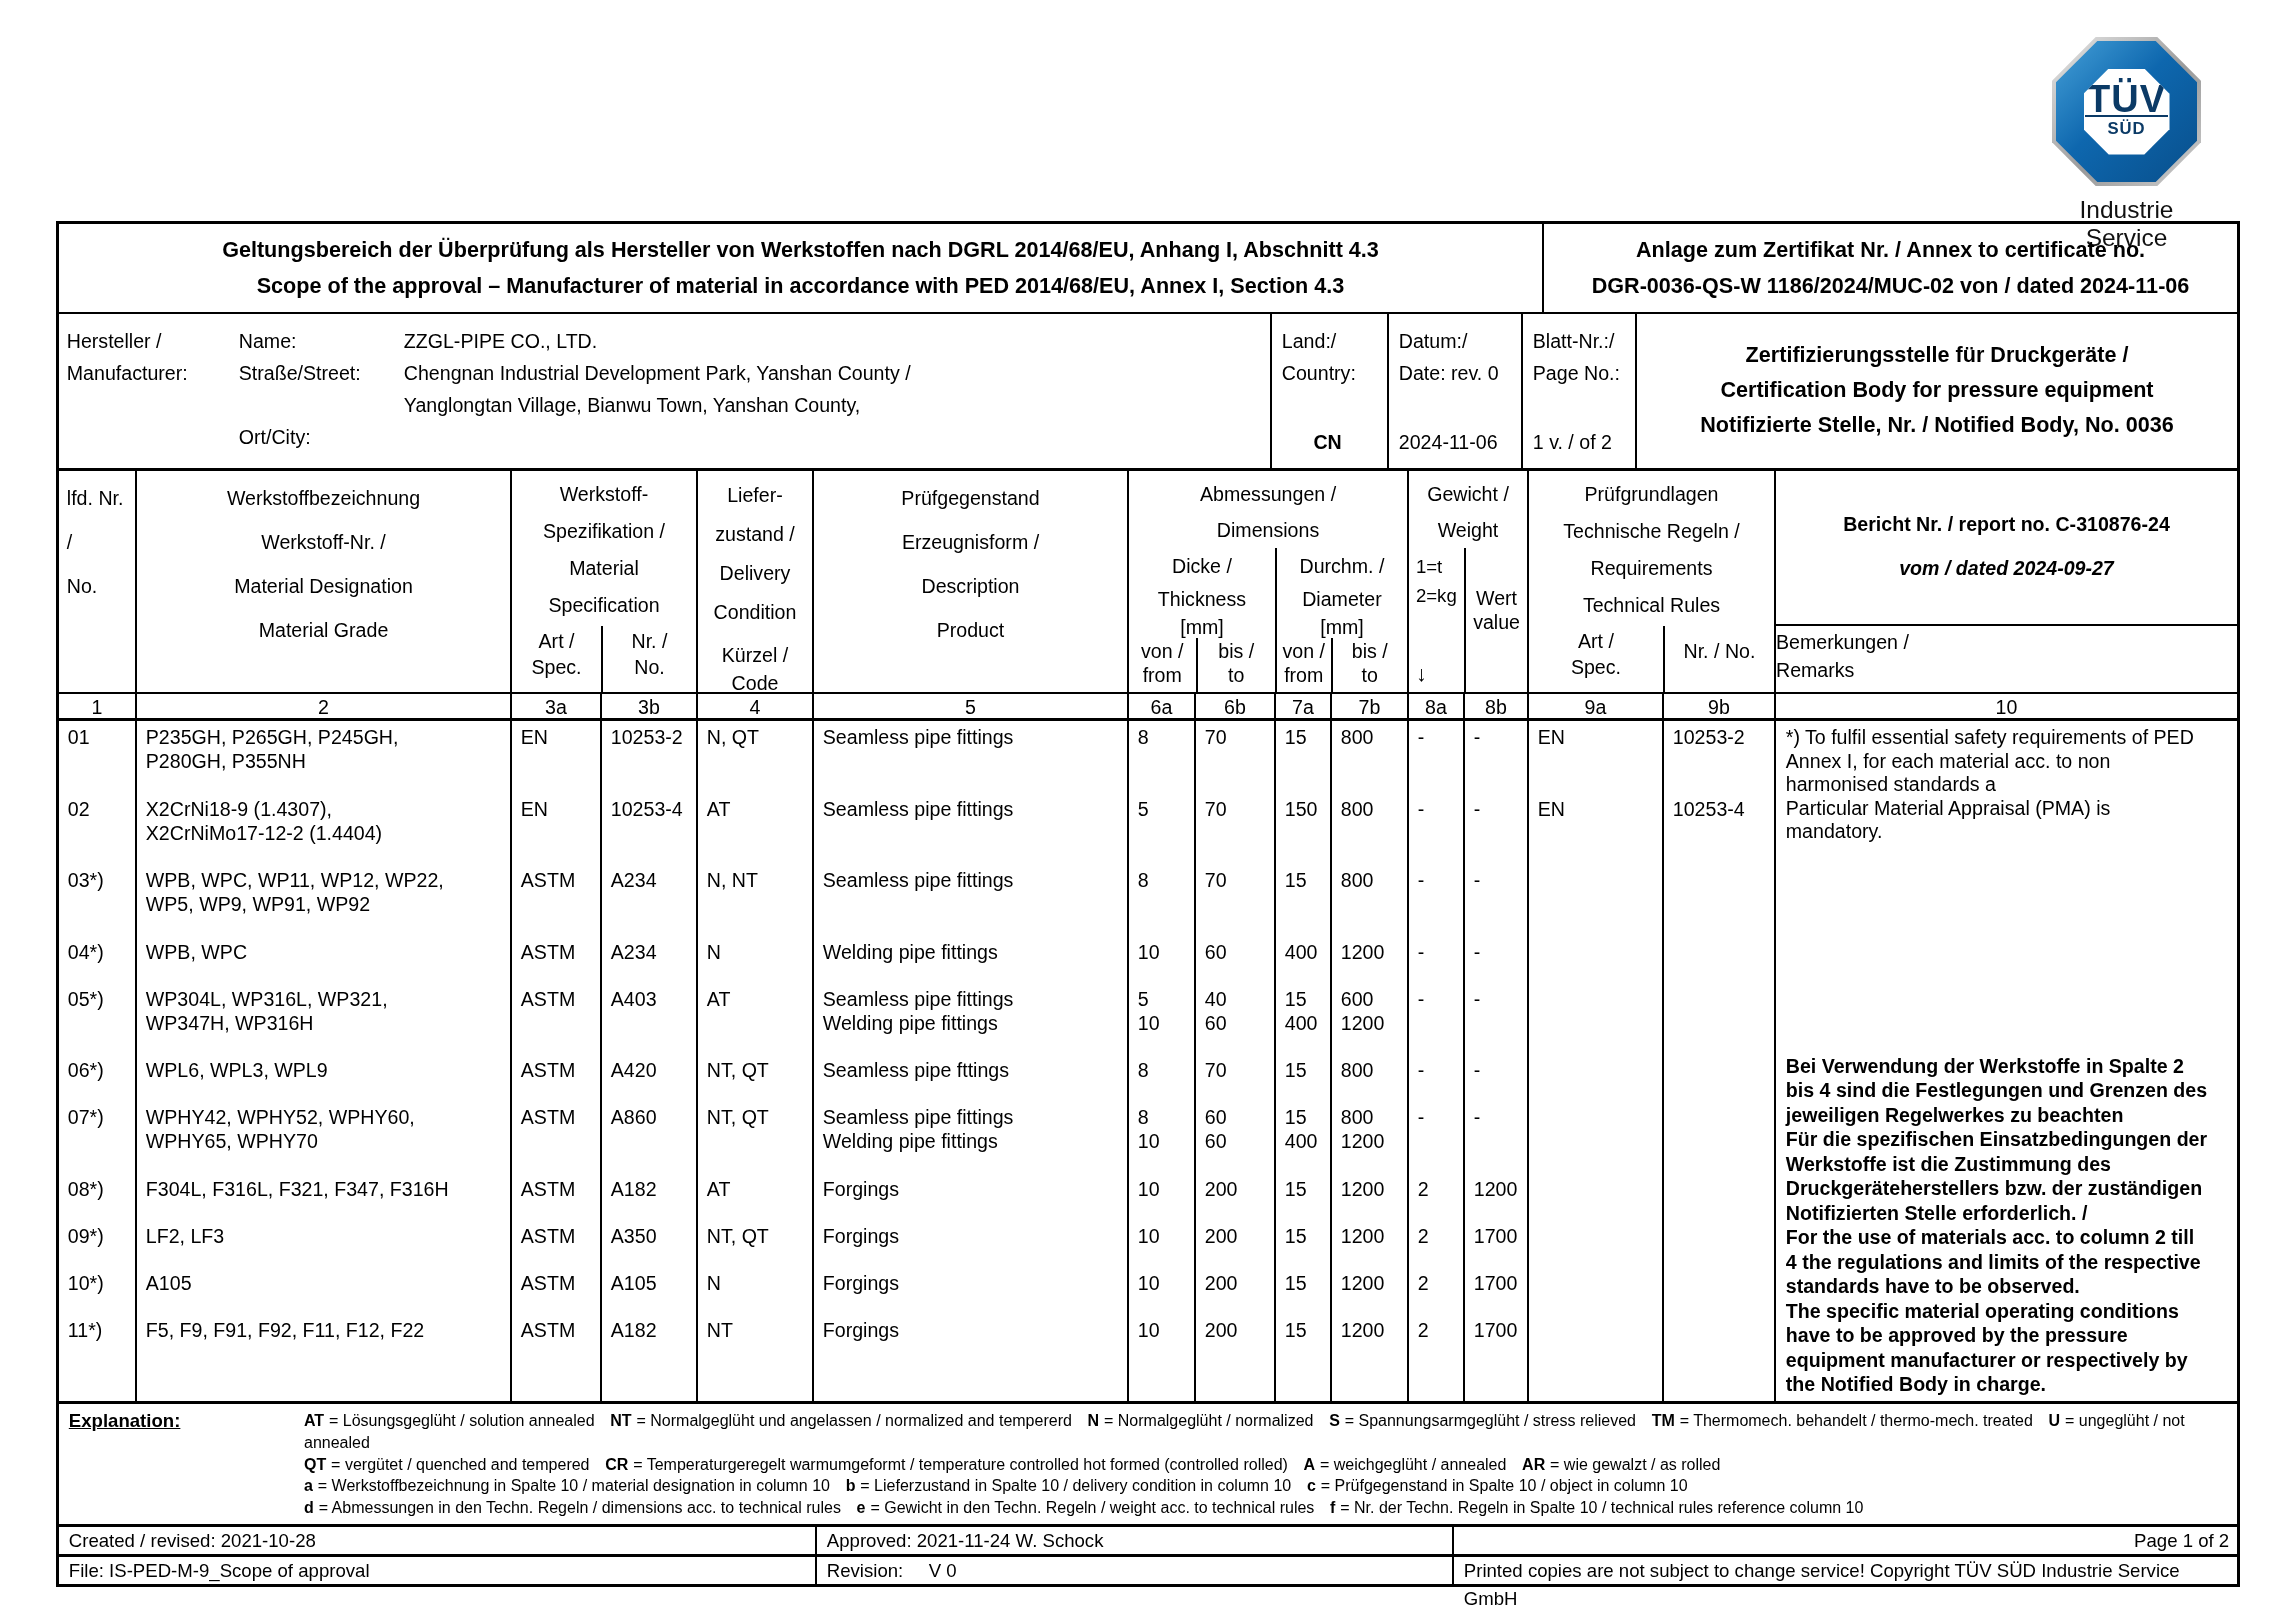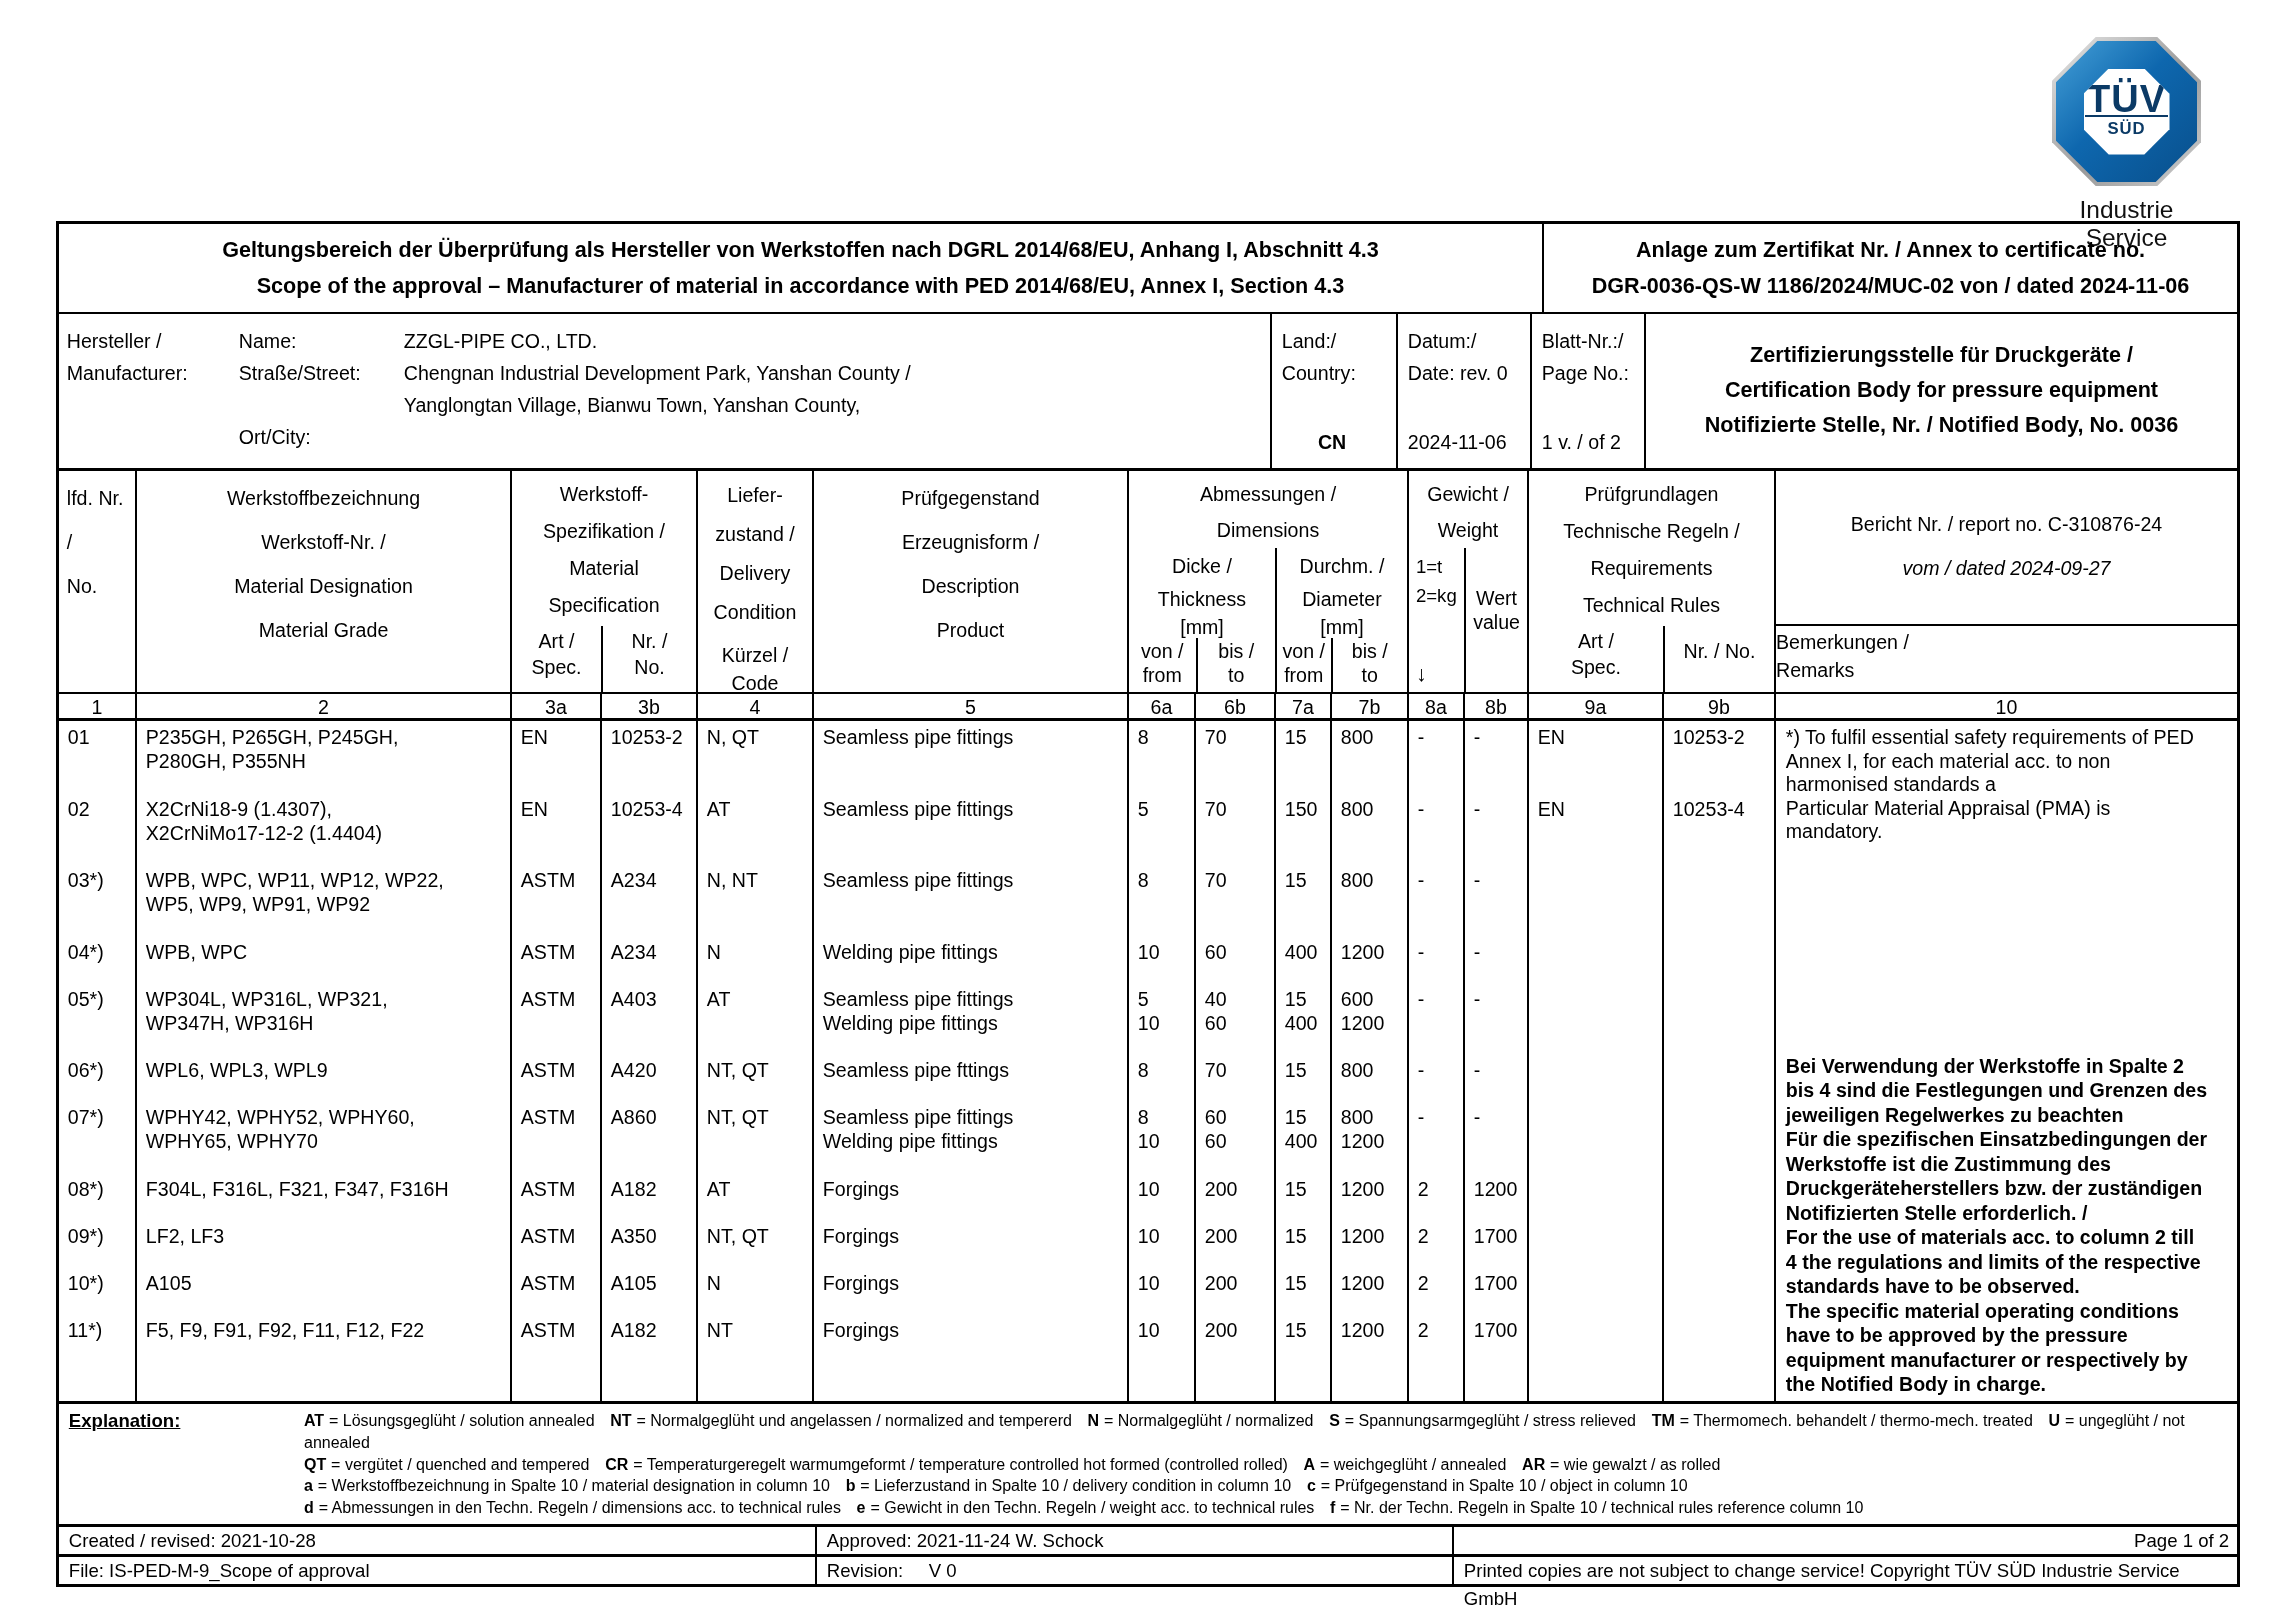--- a/index.html
+++ b/index.html
@@ -23,21 +23,21 @@
 
   
   .title-row { display:flex; border-bottom:2px solid #000; }
   .title-left { width:1485px; border-right:2px solid #000; text-align:center; font-weight:bold; font-size:21.6px; line-height:36px; padding:7.8px 9.8px; }
   .title-right { flex:1; text-align:center; font-weight:bold; font-size:21.6px; line-height:36px; padding:7.8px 3.9px; }
 
   
   .manu-row { display:flex; height:157px; border-bottom:3.9px solid #000; }
   .manu-main { width:1213px; border-right:2px solid #000; padding:11.8px 0 0 7.8px; font-size:19.6px; }
   .manu-grid { display:grid; grid-template-columns:172px 165px auto; line-height:32px; }
-  .manu-country { width:126px; border-right:2px solid #000; font-size:19.6px; padding:11.8px 0 9.8px 9.8px; display:flex; flex-direction:column; line-height:32px; }
+  .manu-country { width:117px; border-right:2px solid #000; font-size:19.6px; padding:11.8px 0 9.8px 9.8px; display:flex; flex-direction:column; line-height:32px; }
   .manu-date { width:134px; border-right:2px solid #000; font-size:19.6px; padding:11.8px 0 9.8px 9.8px; display:flex; flex-direction:column; line-height:32px; }
   .manu-page { width:114px; border-right:2px solid #000; font-size:19.6px; padding:11.8px 0 9.8px 9.8px; display:flex; flex-direction:column; line-height:32px; }
   .manu-cert { flex:1; text-align:center; font-weight:bold; font-size:21.6px; line-height:35px; padding-top:23.5px; }
   .spacer { flex:1; }
   .cn { font-weight:bold; text-align:center; padding-right:13.7px; }
 
   
   .thead { display:flex; height:221px; font-size:19.6px; }
   .thead > div { border-right:2px solid #000; }
   .thead > div:last-child { border-right:none; }
@@ -66,21 +66,21 @@
   .g7-bot { flex:1; display:flex; }
   .g7-a { width:56px; display:flex; flex-direction:column; padding:3.9px 0 3.9px 6.9px; font-size:18.6px; line-height:29px; }
   .g7-arrow { margin-top:auto; font-size:21.6px; }
   .g7-b { width:64px; border-left:2px solid #000; display:flex; flex-direction:column; justify-content:flex-start; text-align:center; line-height:23.5px; padding-top:39px; }
   .g8 { width:247px; display:flex; flex-direction:column; }
   .g8-top { height:155px; text-align:center; padding-top:5.9px; line-height:37px; }
   .g8-bot { flex:1; display:flex; text-align:center; }
   .g8-bot .sa { width:135px; line-height:25.5px; padding-top:3.9px; }
   .g8-bot .sb { width:112px; border-left:2px solid #000; line-height:25.5px; padding-top:13.7px; }
   .g9 { flex:1; display:flex; flex-direction:column; }
-  .g9-top { height:155px; border-bottom:2px solid #000; text-align:center; font-weight:normal; padding-top:31px; line-height:44px; }
+  .g9-top { height:155px; border-bottom:2px solid #000; text-align:center; font-weight:bold; padding-top:31px; line-height:44px; }
   .g9-top .it { font-style:italic; }
   .g9-bot { flex:1; line-height:27.4px; padding-top:3.9px; }
 
   
   .numrow { display:grid; grid-template-columns:78px 375px 90px 96px 116px 315px 67px 80px 56px 77px 56px 64px 135px 112px 1fr; border-top:2px solid #000; border-bottom:3.9px solid #000; height:29px; font-size:19.6px; }
   .numrow > div { border-right:2px solid #000; text-align:center; line-height:27.4px; }
   .numrow > div:last-child { border-right:none; }
 
   
   .tbody { display:grid; grid-template-columns:78px 375px 90px 96px 116px 315px 67px 80px 56px 77px 56px 64px 135px 112px 1fr; grid-template-rows:72px 71px 72px 47px 71px 47px 72px 47px 47px 47px minmax(87px,auto); font-size:19.6px; }

